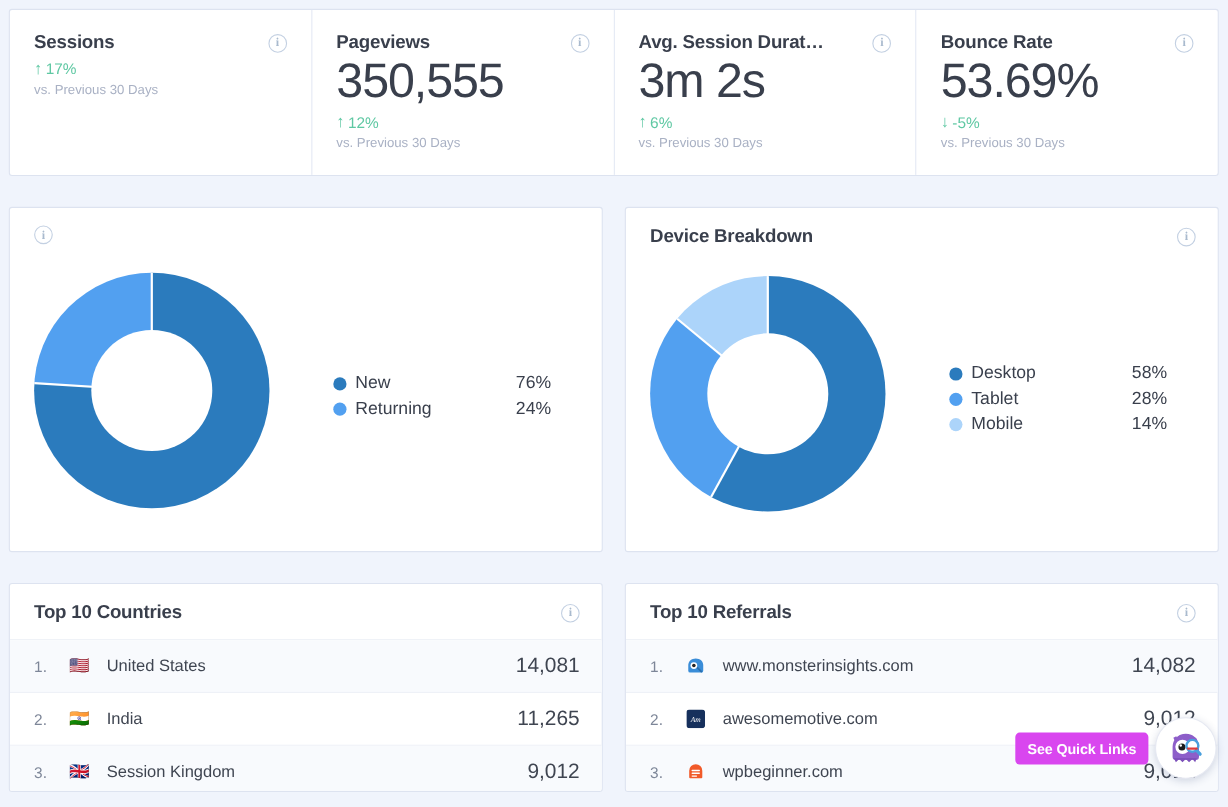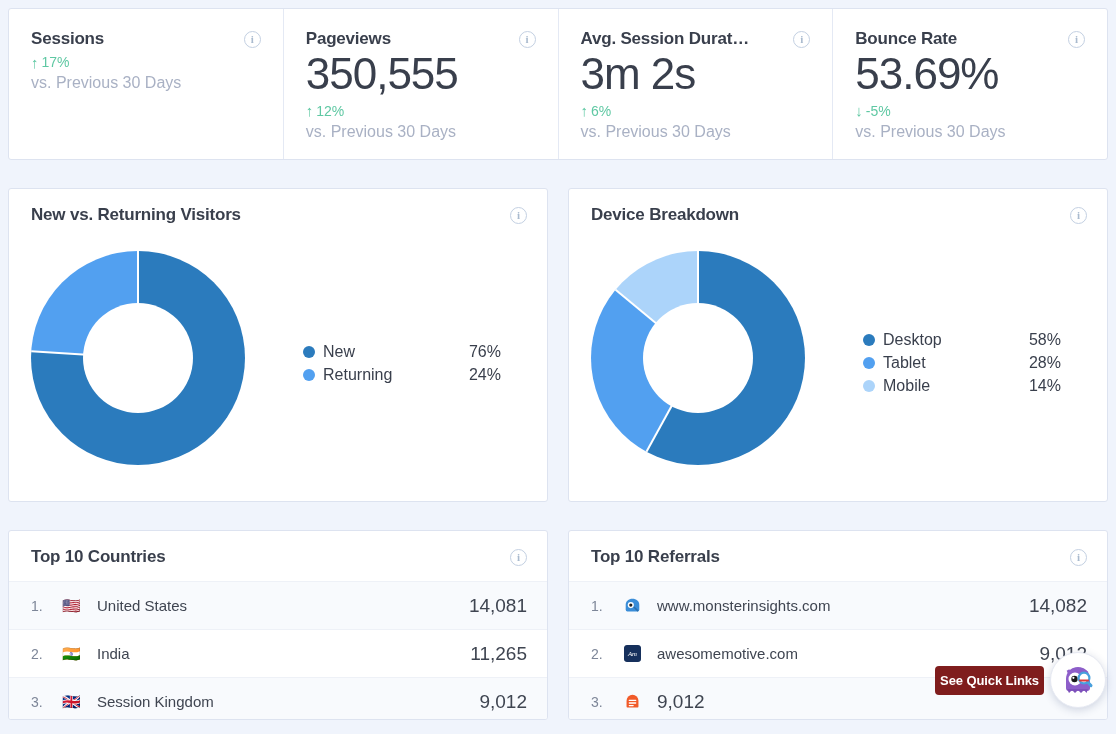--- a/index.html
+++ b/index.html
@@ -42,21 +42,21 @@
   }
   .stat-value {
     font-size: 44px; color: #393f4c; line-height: 1.06;
     letter-spacing: -1px; margin-top: 2px;
   }
   .stat-delta {
     font-size: 14px; color: #5fc8a3; margin-top: 5px;
     display: flex; align-items: center; gap: 3px;
   }
   .stat-delta .arrow { font-size: 15px; line-height: 1; font-weight: bold; }
-  .stat-sub { font-size: 16px; color: #a9b1c4; margin-top: 4px; }
+  .stat-sub { font-size: 12px; color: #a9b1c4; margin-top: 4px; }
 
   
   .info-icon {
     width: 17px; height: 17px; border-radius: 50%;
     border: 1.5px solid #c3d0e2;
     color: #a9bace; font-size: 11px; font-weight: bold;
     display: inline-flex; align-items: center; justify-content: center;
     font-family: "Liberation Serif", serif;
     flex: none; cursor: pointer;
   }
@@ -119,22 +119,22 @@
   .favicon { width: 17px; height: 17px; border-radius: 3px; display:block; }
   .list-name { flex: 1 1 auto; }
   .list-val { color: #3f4551; font-size: 19px; }
 
   
   .fab-wrap {
     position: absolute; right: 10px; bottom: 26px;
     display: flex; align-items: center; gap: 6px; z-index: 30;
   }
   .fab-tooltip {
-    background: #7f1d1d; color: #fff; font-size: 13px;
-    padding: 7px 5px; border-radius: 4px; white-space: nowrap;
+    background: #d946ef; color: #fff; font-size: 13px;
+    padding: 7px 11px; border-radius: 4px; white-space: nowrap;
     font-weight: bold; letter-spacing: -0.1px;
   }
   .fab {
     width: 56px; height: 56px; border-radius: 50%;
     background: #fff; border: 1px solid #e6e9f2;
     box-shadow: 0 2px 8px rgba(40,60,110,.20);
     display: flex; align-items: center; justify-content: center;
     cursor: pointer; flex: none;
   }
 </style>
@@ -195,21 +195,20 @@
       </div>
       <div class="stat-sub">vs. Previous 30 Days</div>
     </div>
 
   </div>
 
   <div class="grid2" style="margin-bottom:28px;">
 
     <div class="card">
       <div class="panel-head">
-        <span class="panel-title">New vs. Returning Visitors</span>
         <span class="info-icon">i</span>
       </div>
       <div class="donut-row">
         <div class="donut" id="donut-visitors" style="background: conic-gradient(rgb(43, 123, 189) 0%, rgb(43, 123, 189) 76%, rgb(82, 160, 240) 76%, rgb(82, 160, 240) 100%);">
           <div class="hole"></div>
         <div class="sep" style="transform: rotate(0deg);"></div>
             <div class="sep" style="transform: rotate(273.6deg);"></div>
           </div>
         <div class="legend">
           <div class="legend-row">
@@ -322,20 +321,21 @@
         <div class="list-row odd">
           <span class="list-rank">3.</span>
           <span class="list-icon">
             <svg class="favicon" viewBox="0 0 20 20">
               <path d="M3 9a7 7 0 0 1 14 0v7a1 1 0 0 1-1 1H4a1 1 0 0 1-1-1z" fill="#f15a29"></path>
               <rect x="5.5" y="8" width="9" height="1.5" rx=".75" fill="#fff"></rect>
               <rect x="5.5" y="11" width="9" height="1.5" rx=".75" fill="#fff"></rect>
               <rect x="5.5" y="14" width="6" height="1.5" rx=".75" fill="#fff"></rect>
             </svg>
           </span>
+          <span class="list-name">wpbeginner.com</span>
           <span class="list-val">9,012</span>
         </div>
       </div>
     </div>
 
   </div>
 
   <div class="fab-wrap">
     <div class="fab-tooltip">See Quick Links</div>
     <div class="fab">

